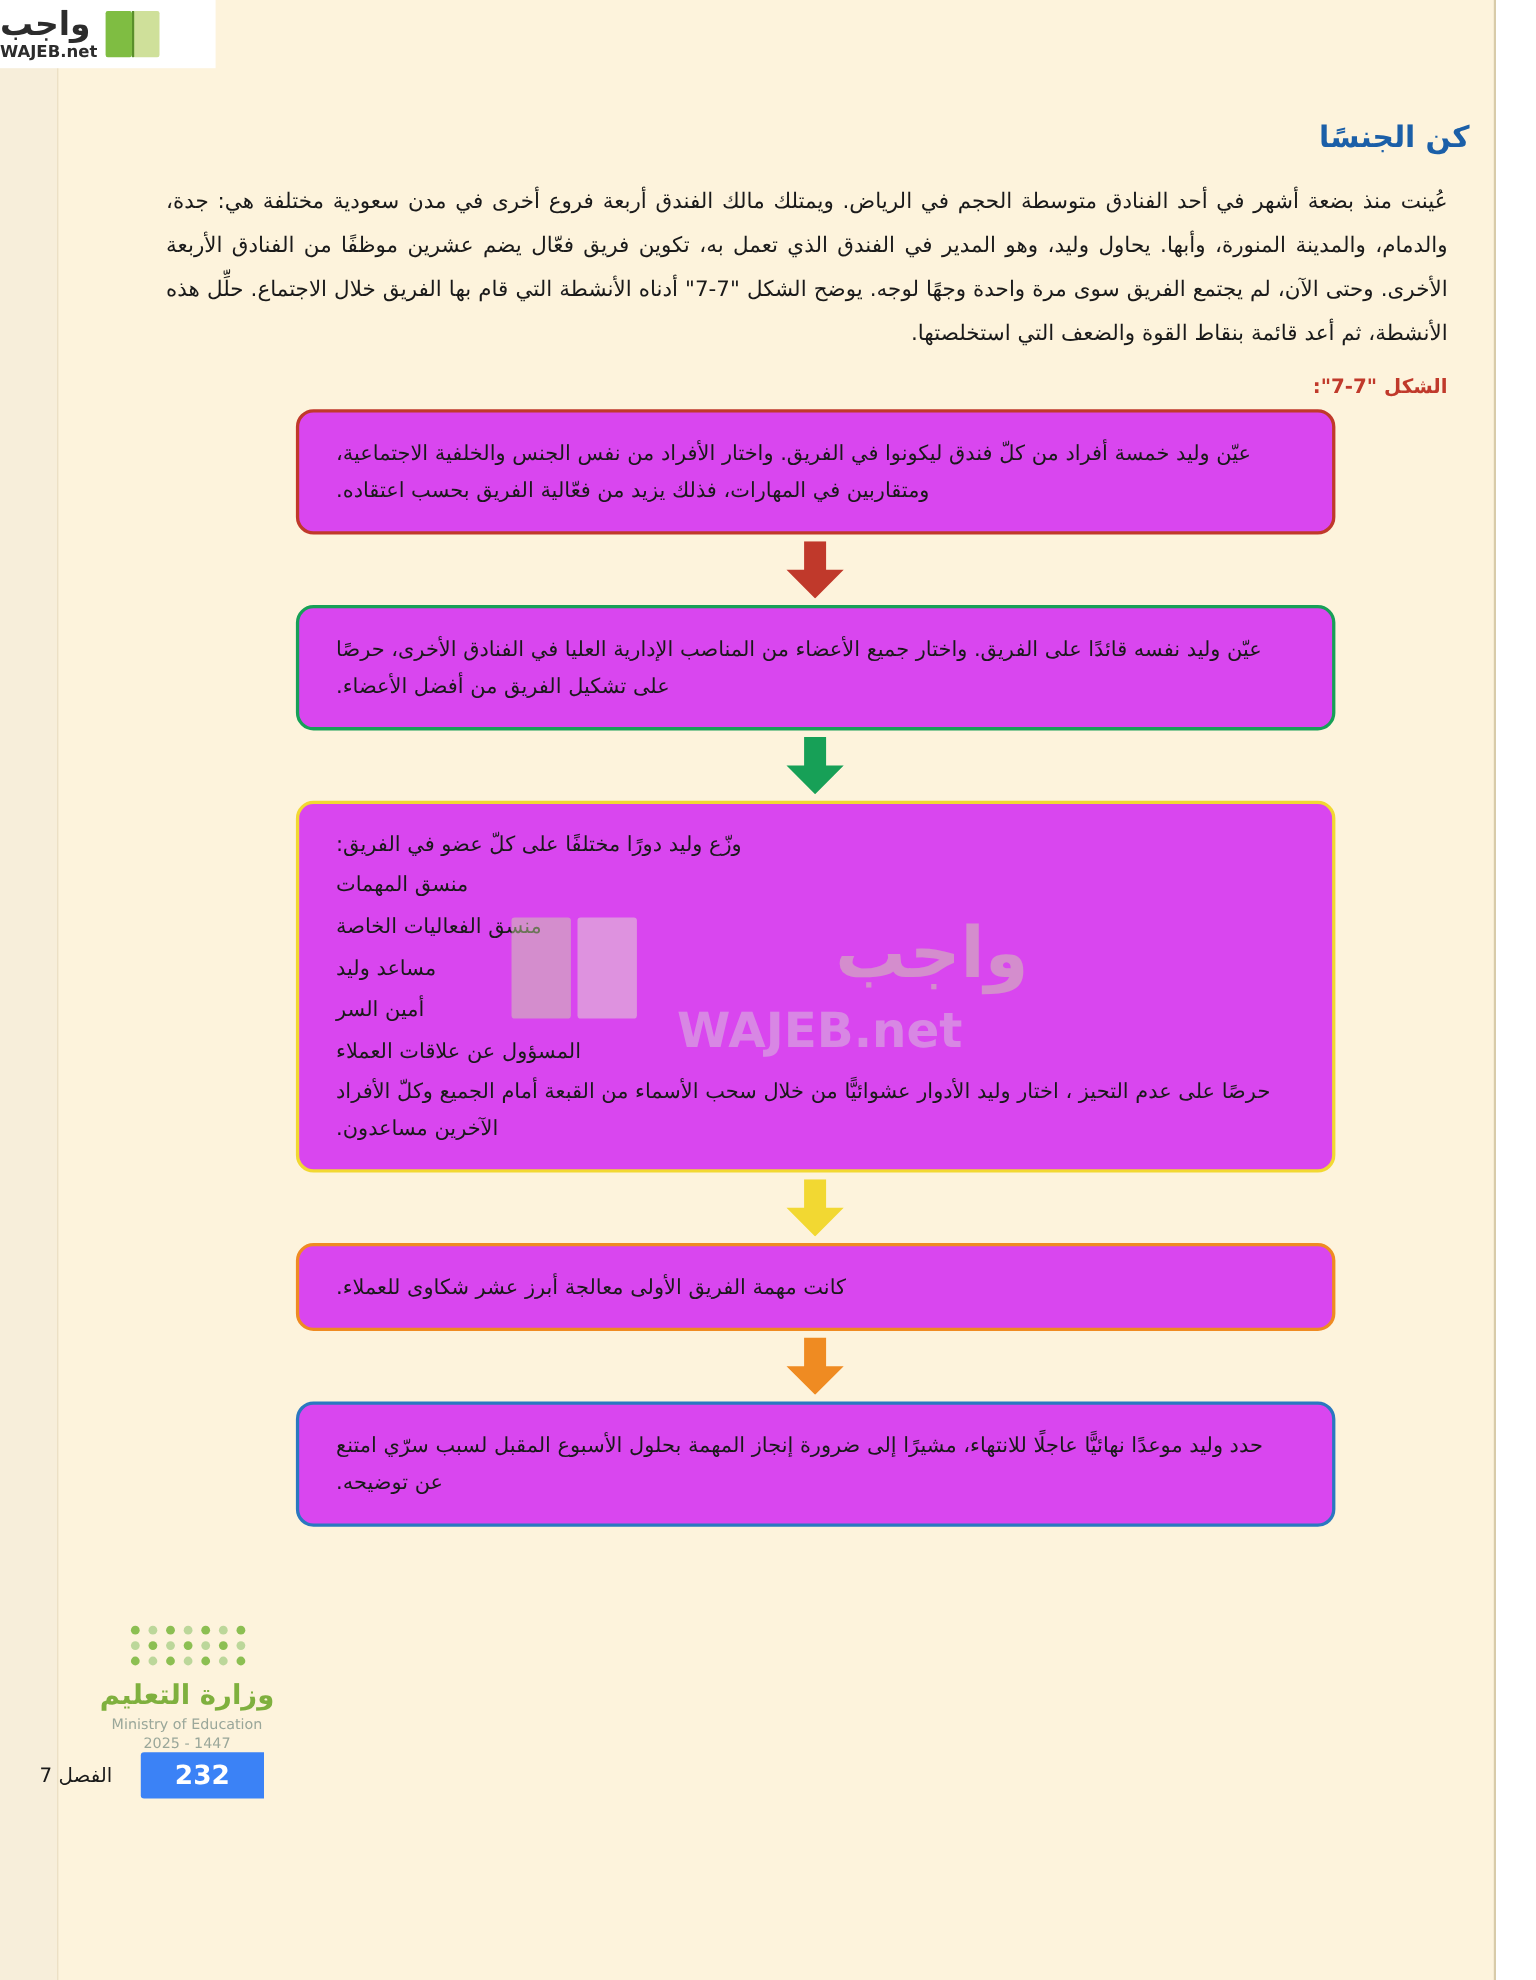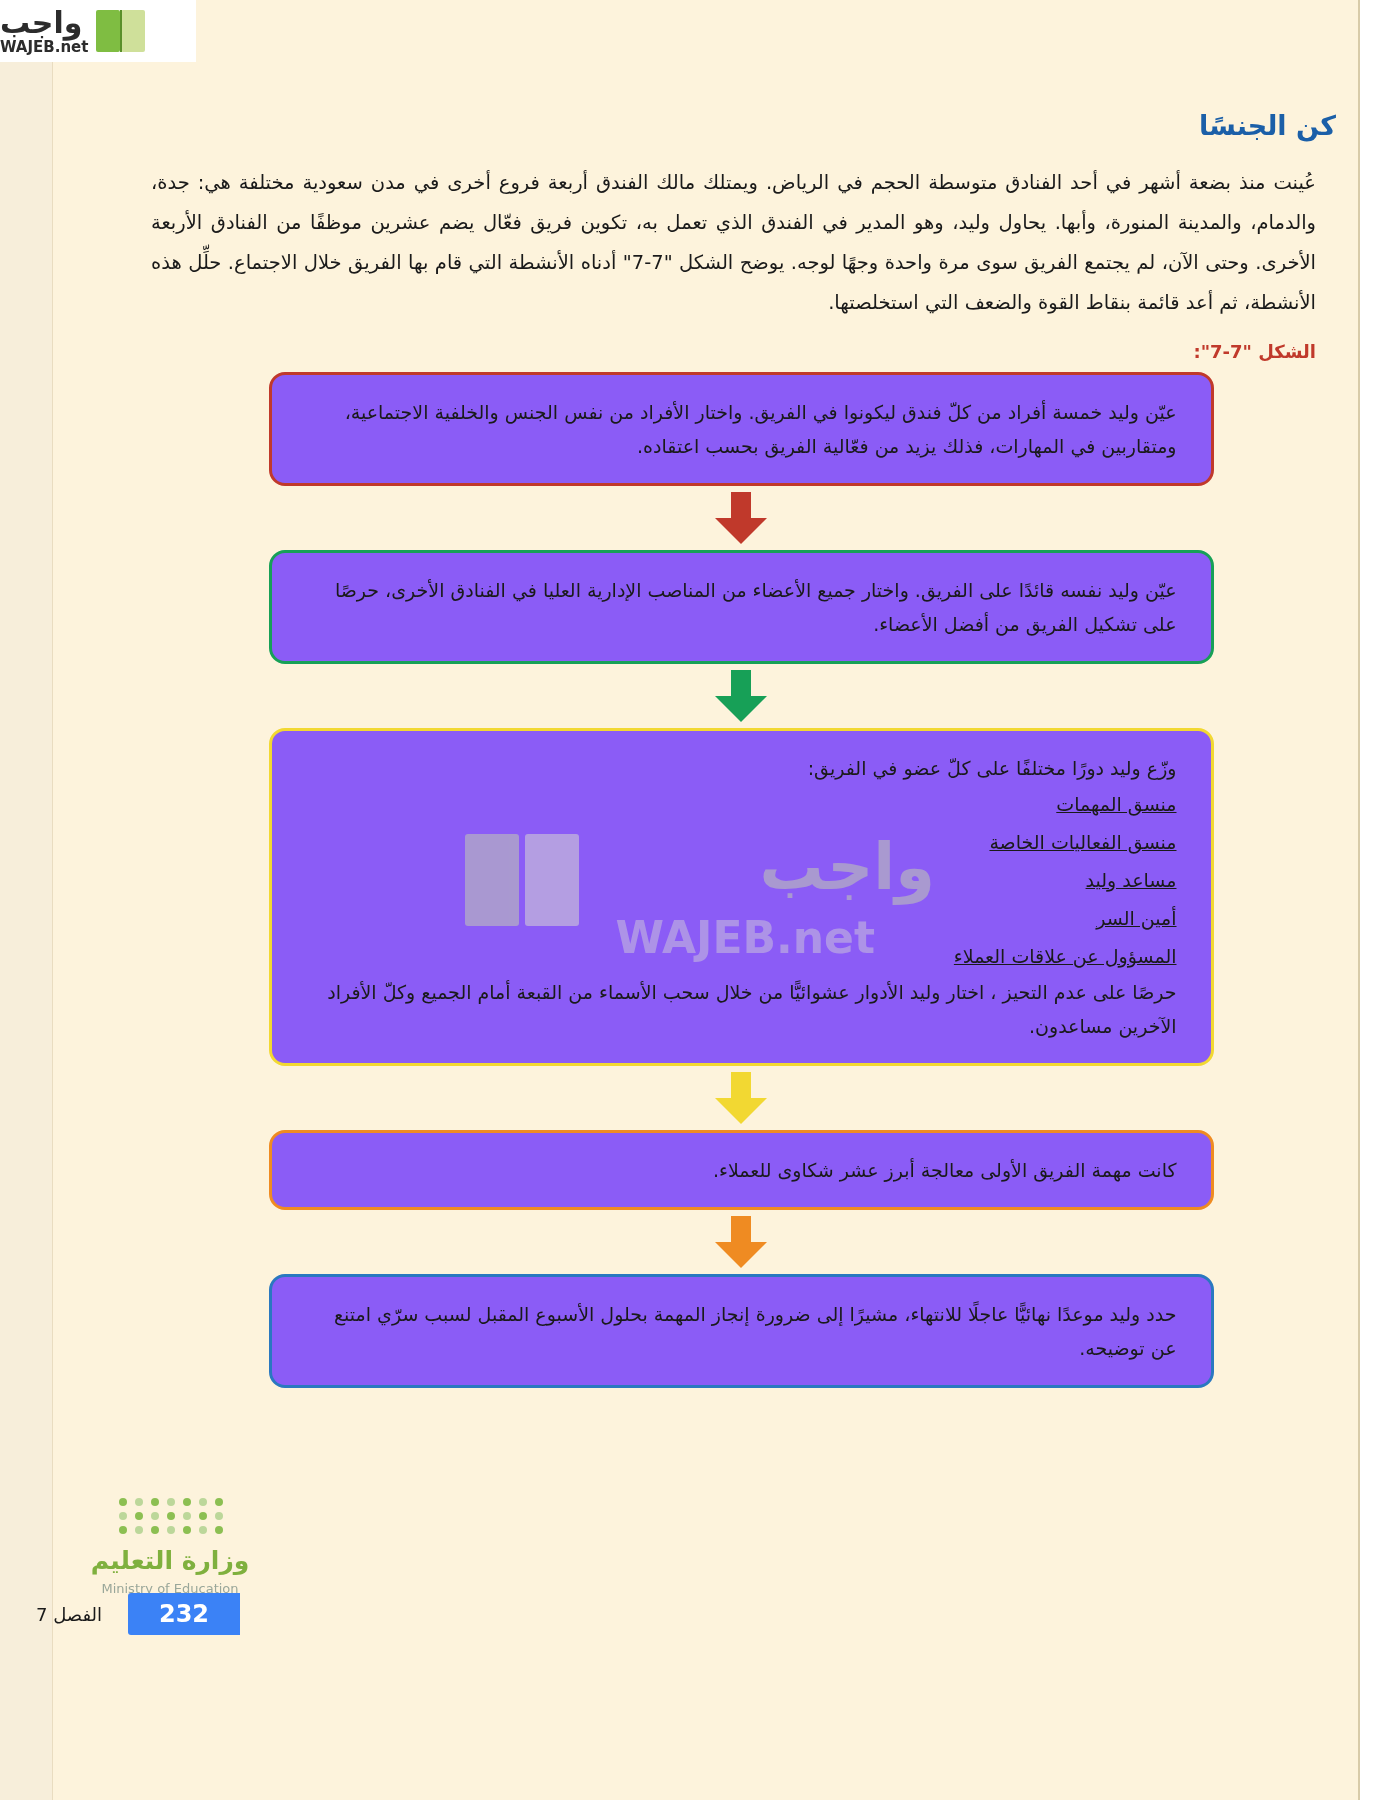--- a/index.html
+++ b/index.html
@@ -139,39 +139,38 @@
     position: relative;
     width: 1190px;
     margin-top: 4px;
   }
 
   .flow-box {
     position: relative;
     box-sizing: border-box;
     border: 3px solid #888;
     border-radius: 16px;
-    background: #8b5cf6;
-    direction: rtl;
-    text-align: right;
+    background: #d946ef;
+    direction: rtl;
+    text-align: left;
     font-size: 19px;
     line-height: 34px;
     color: #1a1a1a;
     padding: 20px 34px;
     margin: 0 auto;
     width: 945px;
   }
   .flow-box.red    { border-color: #c0392b; }
   .flow-box.green  { border-color: #17a057; }
   .flow-box.yellow { border-color: #f2d832; }
   .flow-box.orange { border-color: #ef8b22; }
   .flow-box.blue   { border-color: #2a78c0; }
 
   .roles {
     line-height: 38px;
-    text-decoration: underline;
   }
 
   .arrow {
     width: 945px;
     margin: 0 auto;
     display: flex;
     justify-content: center;
     padding: 6px 0;
   }
   .arrow svg { display: block; }
@@ -211,21 +210,21 @@
     width: 54px; height: 92px;
     border-radius: 3px;
   }
   #watermark .wm-book .h.l { left: 0; background: #cfe3a4; }
   #watermark .wm-book .h.r { left: 60px; background: #e6efcc; }
 
   
   #footer-logo {
     position: absolute;
     left: 70px;
-    bottom: 187px;
+    bottom: 207px;
     width: 200px;
     text-align: center;
     direction: rtl;
   }
   #footer-logo .dots {
     display: grid;
     grid-template-columns: repeat(7, 10px);
     grid-gap: 6px;
     justify-content: center;
     margin-bottom: 12px;

